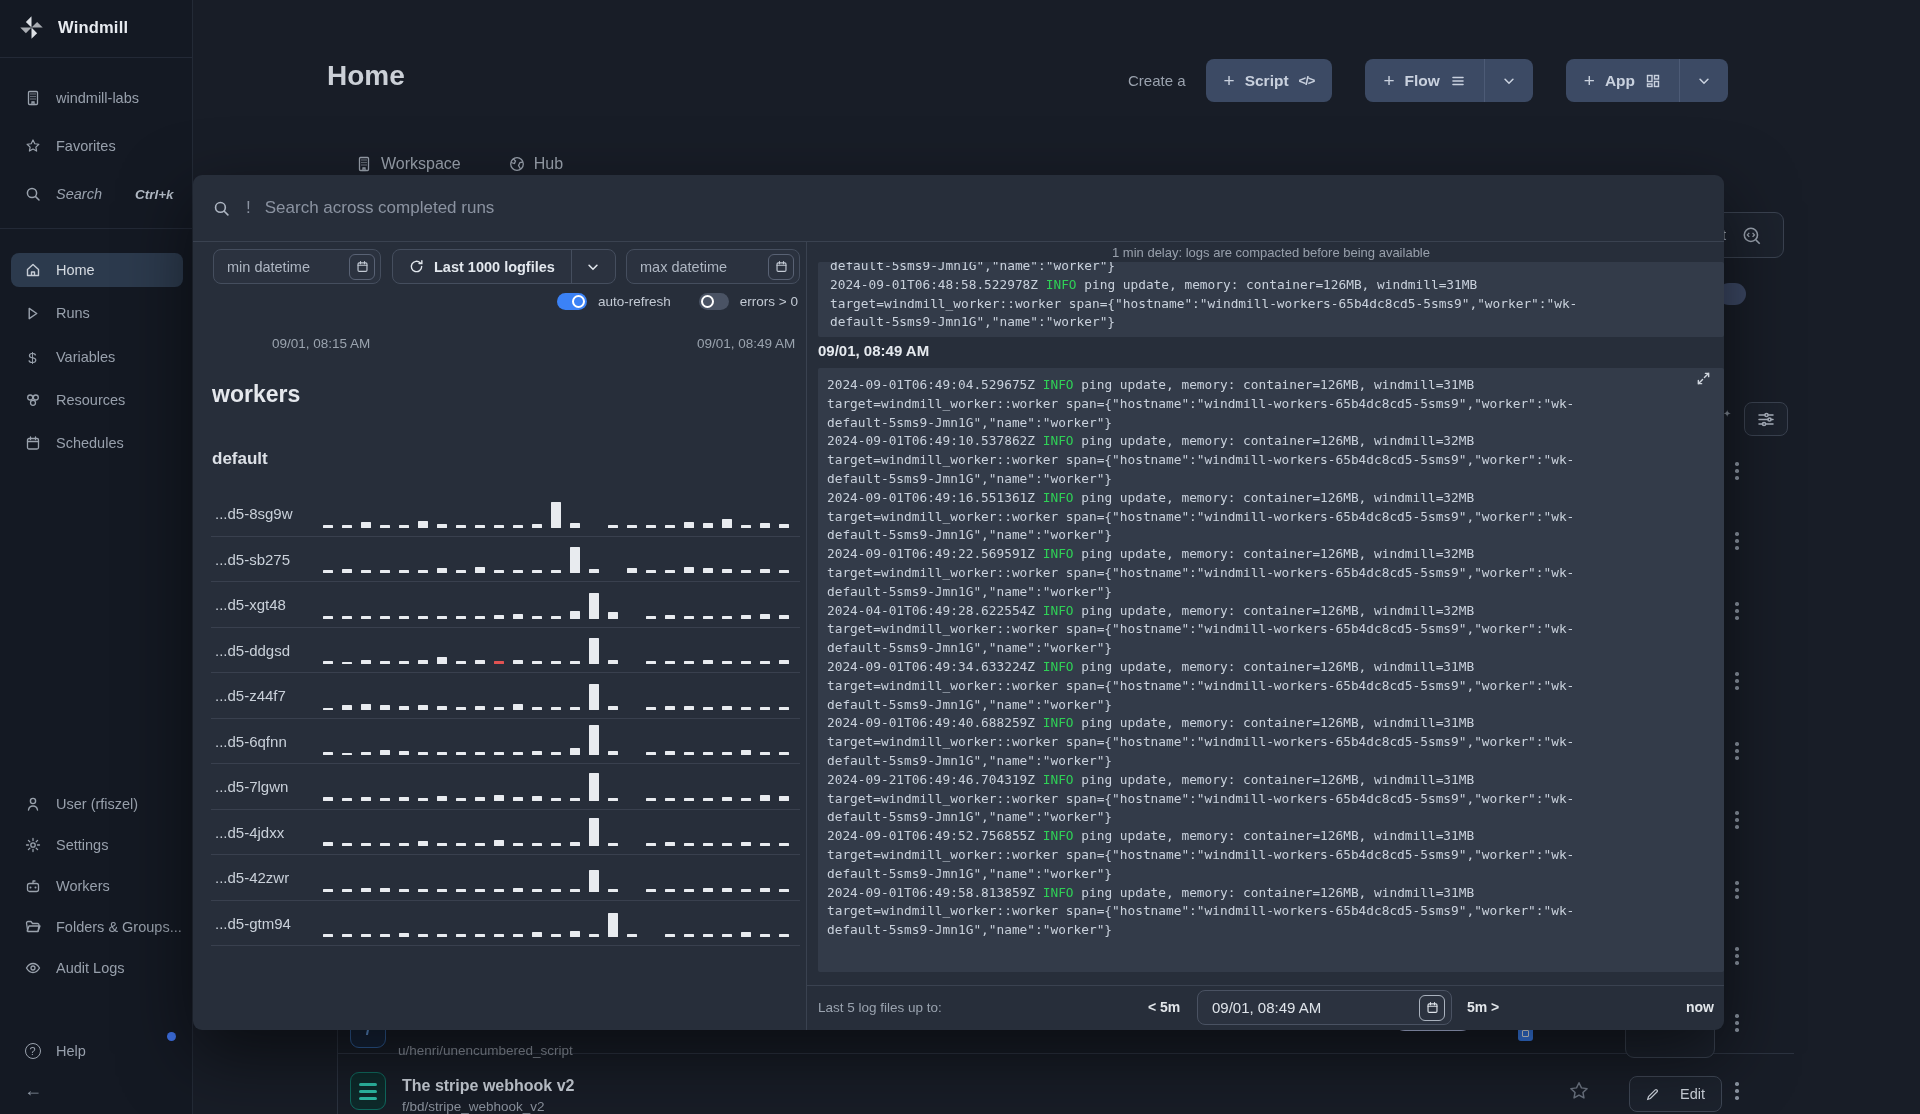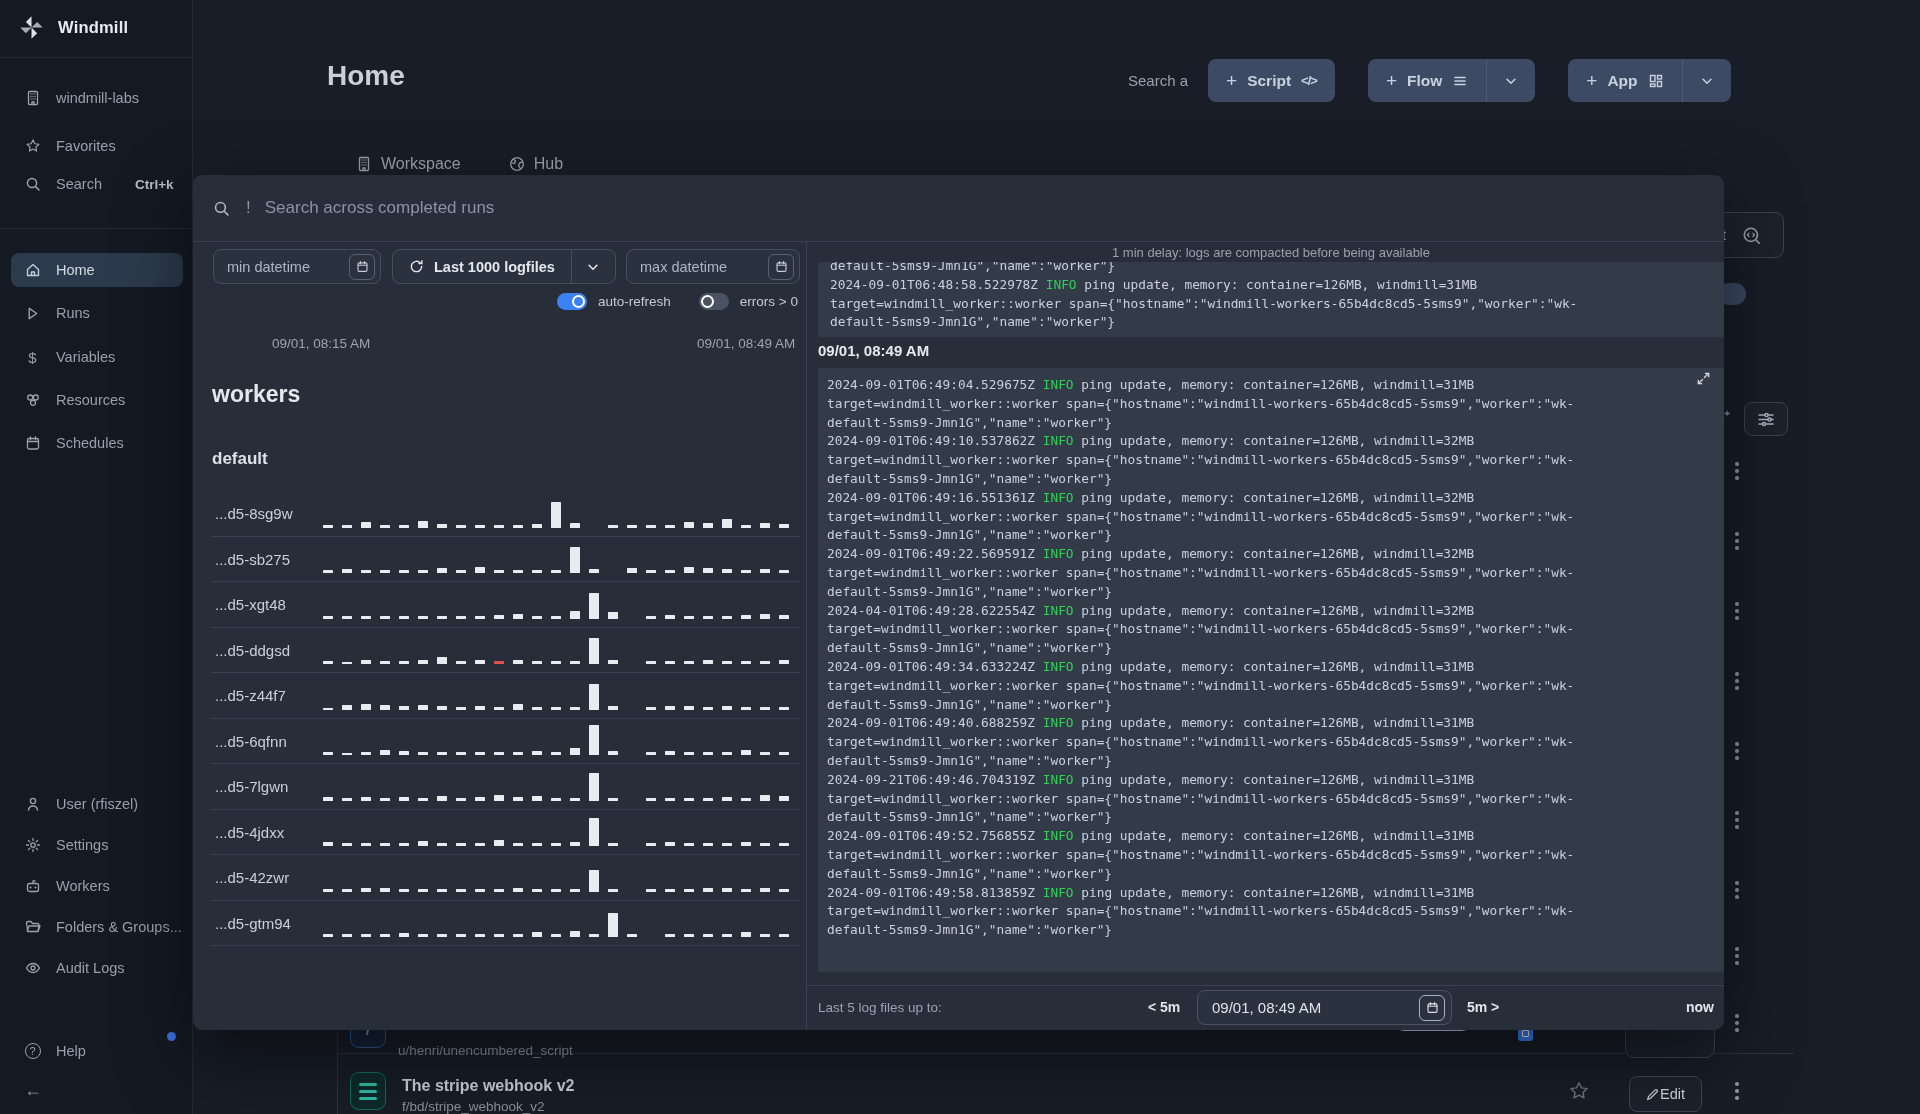--- a/index.html
+++ b/index.html
@@ -43,21 +43,21 @@
   .bottom-card-vline { position:absolute; left:337px; top:1030px; width:1px; height:84px; background:#2c3340; }
   .row-div { position:absolute; left:337px; top:1053px; width:1457px; height:1px; background:#2c3340; }
   .script-icon { position:absolute; width:36px; height:36px; border-radius:9px; border:1px solid #2f5d9a; background:#16243a; display:flex; align-items:center; justify-content:center; color:#5f96d8; font-size:17px; font-weight:600; }
   .flow-icon { position:absolute; width:36px; height:38px; border-radius:9px; border:1px solid #0f6b60; background:#0e2a2b; display:flex; flex-direction:column; gap:4px; align-items:center; justify-content:center; }
   .flow-icon i { width:18px; height:3px; border-radius:2px; background:#2dbca6; }
   .item-path { color:#8a919d; font-size:13.5px; }
   .item-title { color:#c9cfd8; font-size:16px; font-weight:700; }
   .draft-badge { position:absolute; background:#c7d2fe; color:#3730a3; font-size:12px; font-weight:600; padding:5px 12px; border-radius:14px; }
   .mini-app { position:absolute; width:15px; height:15px; border-radius:3px; background:#3b82f6; display:flex; align-items:center; justify-content:center; }
   .mini-app i { width:7px; height:7px; border:1.5px solid #fff; border-radius:1px; display:block; }
-  .edit-btn { position:absolute; height:36px; border:1px solid #3e4654; border-radius:8px; display:flex; align-items:center; gap:0; padding:0 16px; color:#cdd3dc; font-size:14.5px; background:#1c222d; cursor:pointer; }
+  .edit-btn { position:absolute; height:36px; border:1px solid #3e4654; border-radius:8px; display:flex; align-items:center; gap:20px; padding:0 16px; color:#cdd3dc; font-size:14.5px; background:#1c222d; cursor:pointer; }
   .star-o { color:#6b7380; }
 
   
   .modal { position:absolute; left:193px; top:175px; width:1531px; height:855px; background:#272e3a; border-radius:9px; box-shadow:0 25px 70px rgba(0,0,0,.55); z-index:10; }
   .search-row { position:absolute; left:0; top:0; width:1531px; height:67px; border-bottom:1px solid #3a4250; display:flex; align-items:center; padding-left:20px; }
   .search-bang { color:#8b93a1; font-size:17px; margin:0 14px 0 16px; }
   .search-input { background:transparent; border:none; outline:none; color:#dfe4ea; font-size:17px; width:1100px; font-family:inherit; }
   .search-input::placeholder { color:#8b93a1; }
 
   .finput { position:absolute; height:35px; border:1px solid #454e5e; border-radius:8px; display:flex; align-items:center; justify-content:space-between; padding:0 5px 0 13px; color:#aeb6c2; font-size:14.5px; background:#2b323f; }
@@ -130,21 +130,21 @@
         <svg width="16" height="16" viewBox="0 0 16 16" fill="none" stroke="#99a1ac" stroke-width="1.3">
             <circle cx="8" cy="8" r="6.3"></circle>
             <path d="M2 6.5l3.5 1 1-2.5L4 2.6M14 6l-3 .5-1.5 3 2 3.5"></path>
           </svg>
       </span>
       <span>Hub</span>
     </div>
   </div>
 
   <div class="create-row">
-    <span class="create-label">Search a</span>
+    <span class="create-label">Create a</span>
     <div class="btn-group" style="margin-right:33px;">
       <div class="cbtn">
         <span class="plus">+</span>
         <span>Script</span>
         <span class="code">&lt;/&gt;</span>
       </div>
     </div>
     <div class="btn-group">
       <div class="cbtn">
         <span class="plus">+</span>
@@ -309,21 +309,21 @@
       <span>windmill-labs</span>
     </div>
     <div class="side-item" style="top:129px;">
       <span class="ic">
           <svg width="16" height="16" viewBox="0 0 24 24" fill="none" stroke="#9aa2ad" stroke-width="1.8" stroke-linejoin="round">
             <path d="M12 3l2.7 5.6 6.1.8-4.5 4.2 1.1 6-5.4-3-5.4 3 1.1-6L3.2 9.4l6.1-.8L12 3z"></path>
           </svg>
         </span>
       <span>Favorites</span>
     </div>
-    <div class="side-item" style="top:167px;">
+    <div class="side-item" style="top:177px;font-style:italic;">
       <span class="ic">
           <svg width="16" height="16" viewBox="0 0 16 16" fill="none" stroke="#9aa2ad" stroke-width="1.5">
             <circle cx="7" cy="7" r="4.6"></circle>
             <path d="M10.6 10.6L14 14" stroke-linecap="round"></path>
           </svg>
         </span>
       <span>Search</span>
       <span class="kbd">Ctrl+k</span>
     </div>
     <div class="side-div" style="top:228px;"></div>

